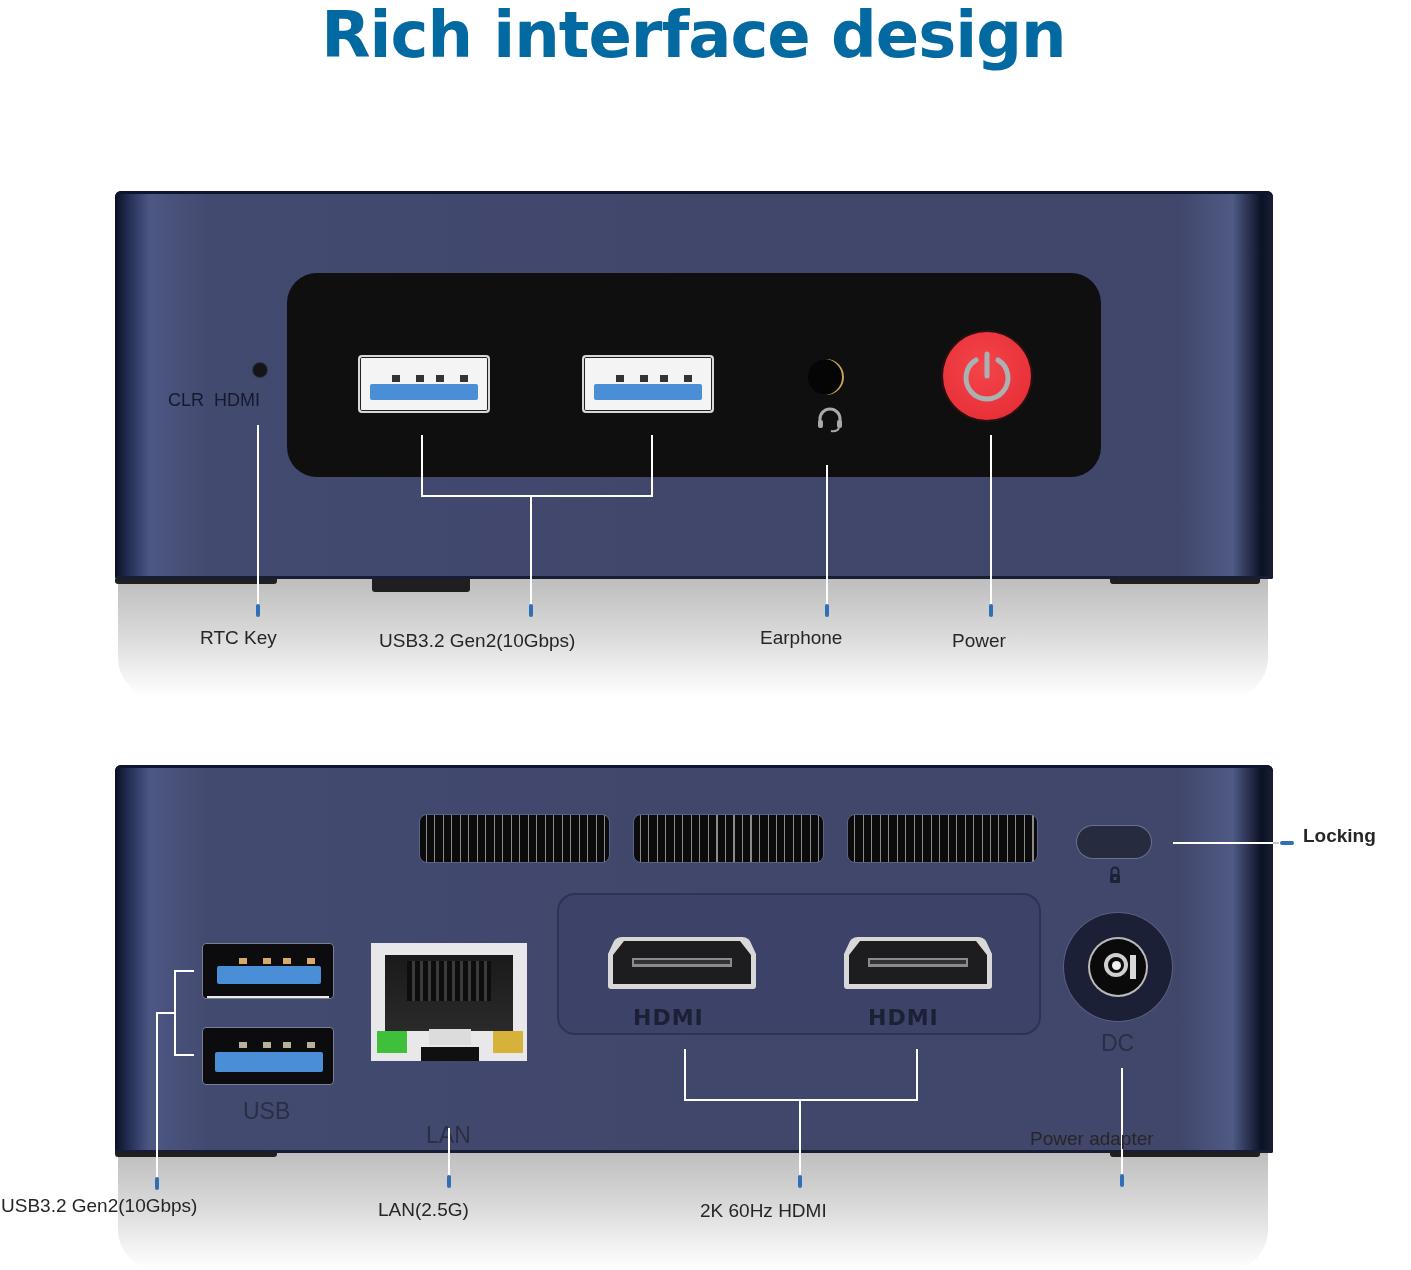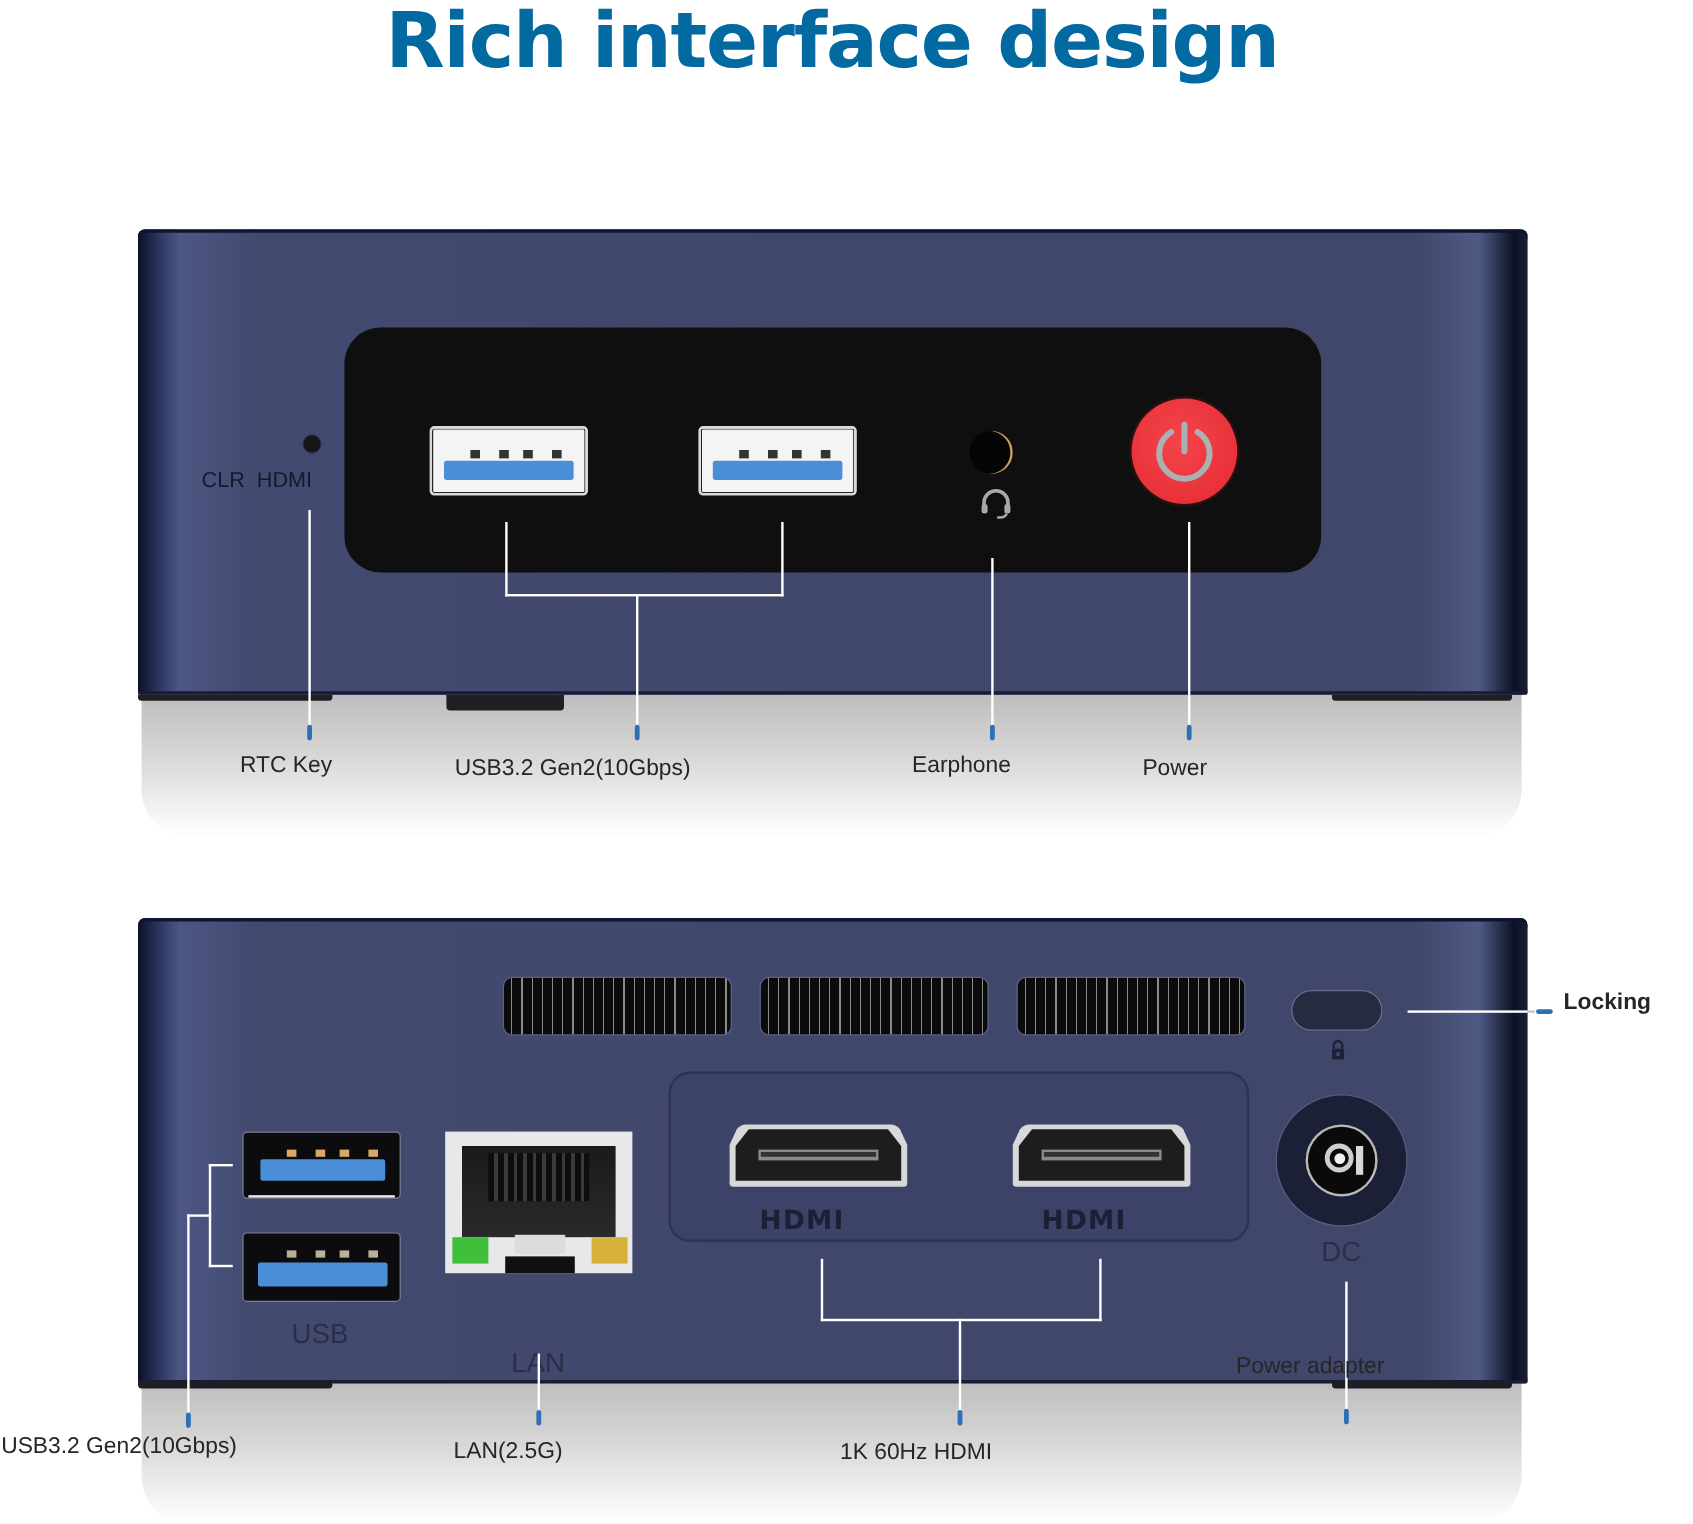--- a/index.html
+++ b/index.html
@@ -203,14 +203,14 @@
 <div class="abs line-w" style="left:1121px;top:1068px;width:2px;height:108px;"></div>
 <div class="abs tick-b" style="left:1120px;top:1174px;height:13px;"></div>
 
 <div class="abs line-w" style="left:1173px;top:842px;width:100px;height:2px;"></div>
 <div class="abs" style="left:1273px;top:842px;width:6px;height:2px;background:#c4c4c4;"></div>
 <div class="abs" style="left:1280px;top:841px;width:14px;height:4px;background:#2f6fb5;border-radius:2px;"></div>
 <div class="abs label" style="left:1303px;top:825px;font-weight:bold;">Locking</div>
 
 <div class="abs label" style="left:1px;top:1195px;">USB3.2 Gen2(10Gbps)</div>
 <div class="abs label" style="left:378px;top:1199px;">LAN(2.5G)</div>
-<div class="abs label" style="left:700px;top:1200px;">1K 60Hz HDMI</div>
+<div class="abs label" style="left:700px;top:1200px;">2K 60Hz HDMI</div>
 <div class="abs label" style="left:1030px;top:1128px;">Power adapter</div>
 
 </body></html>

